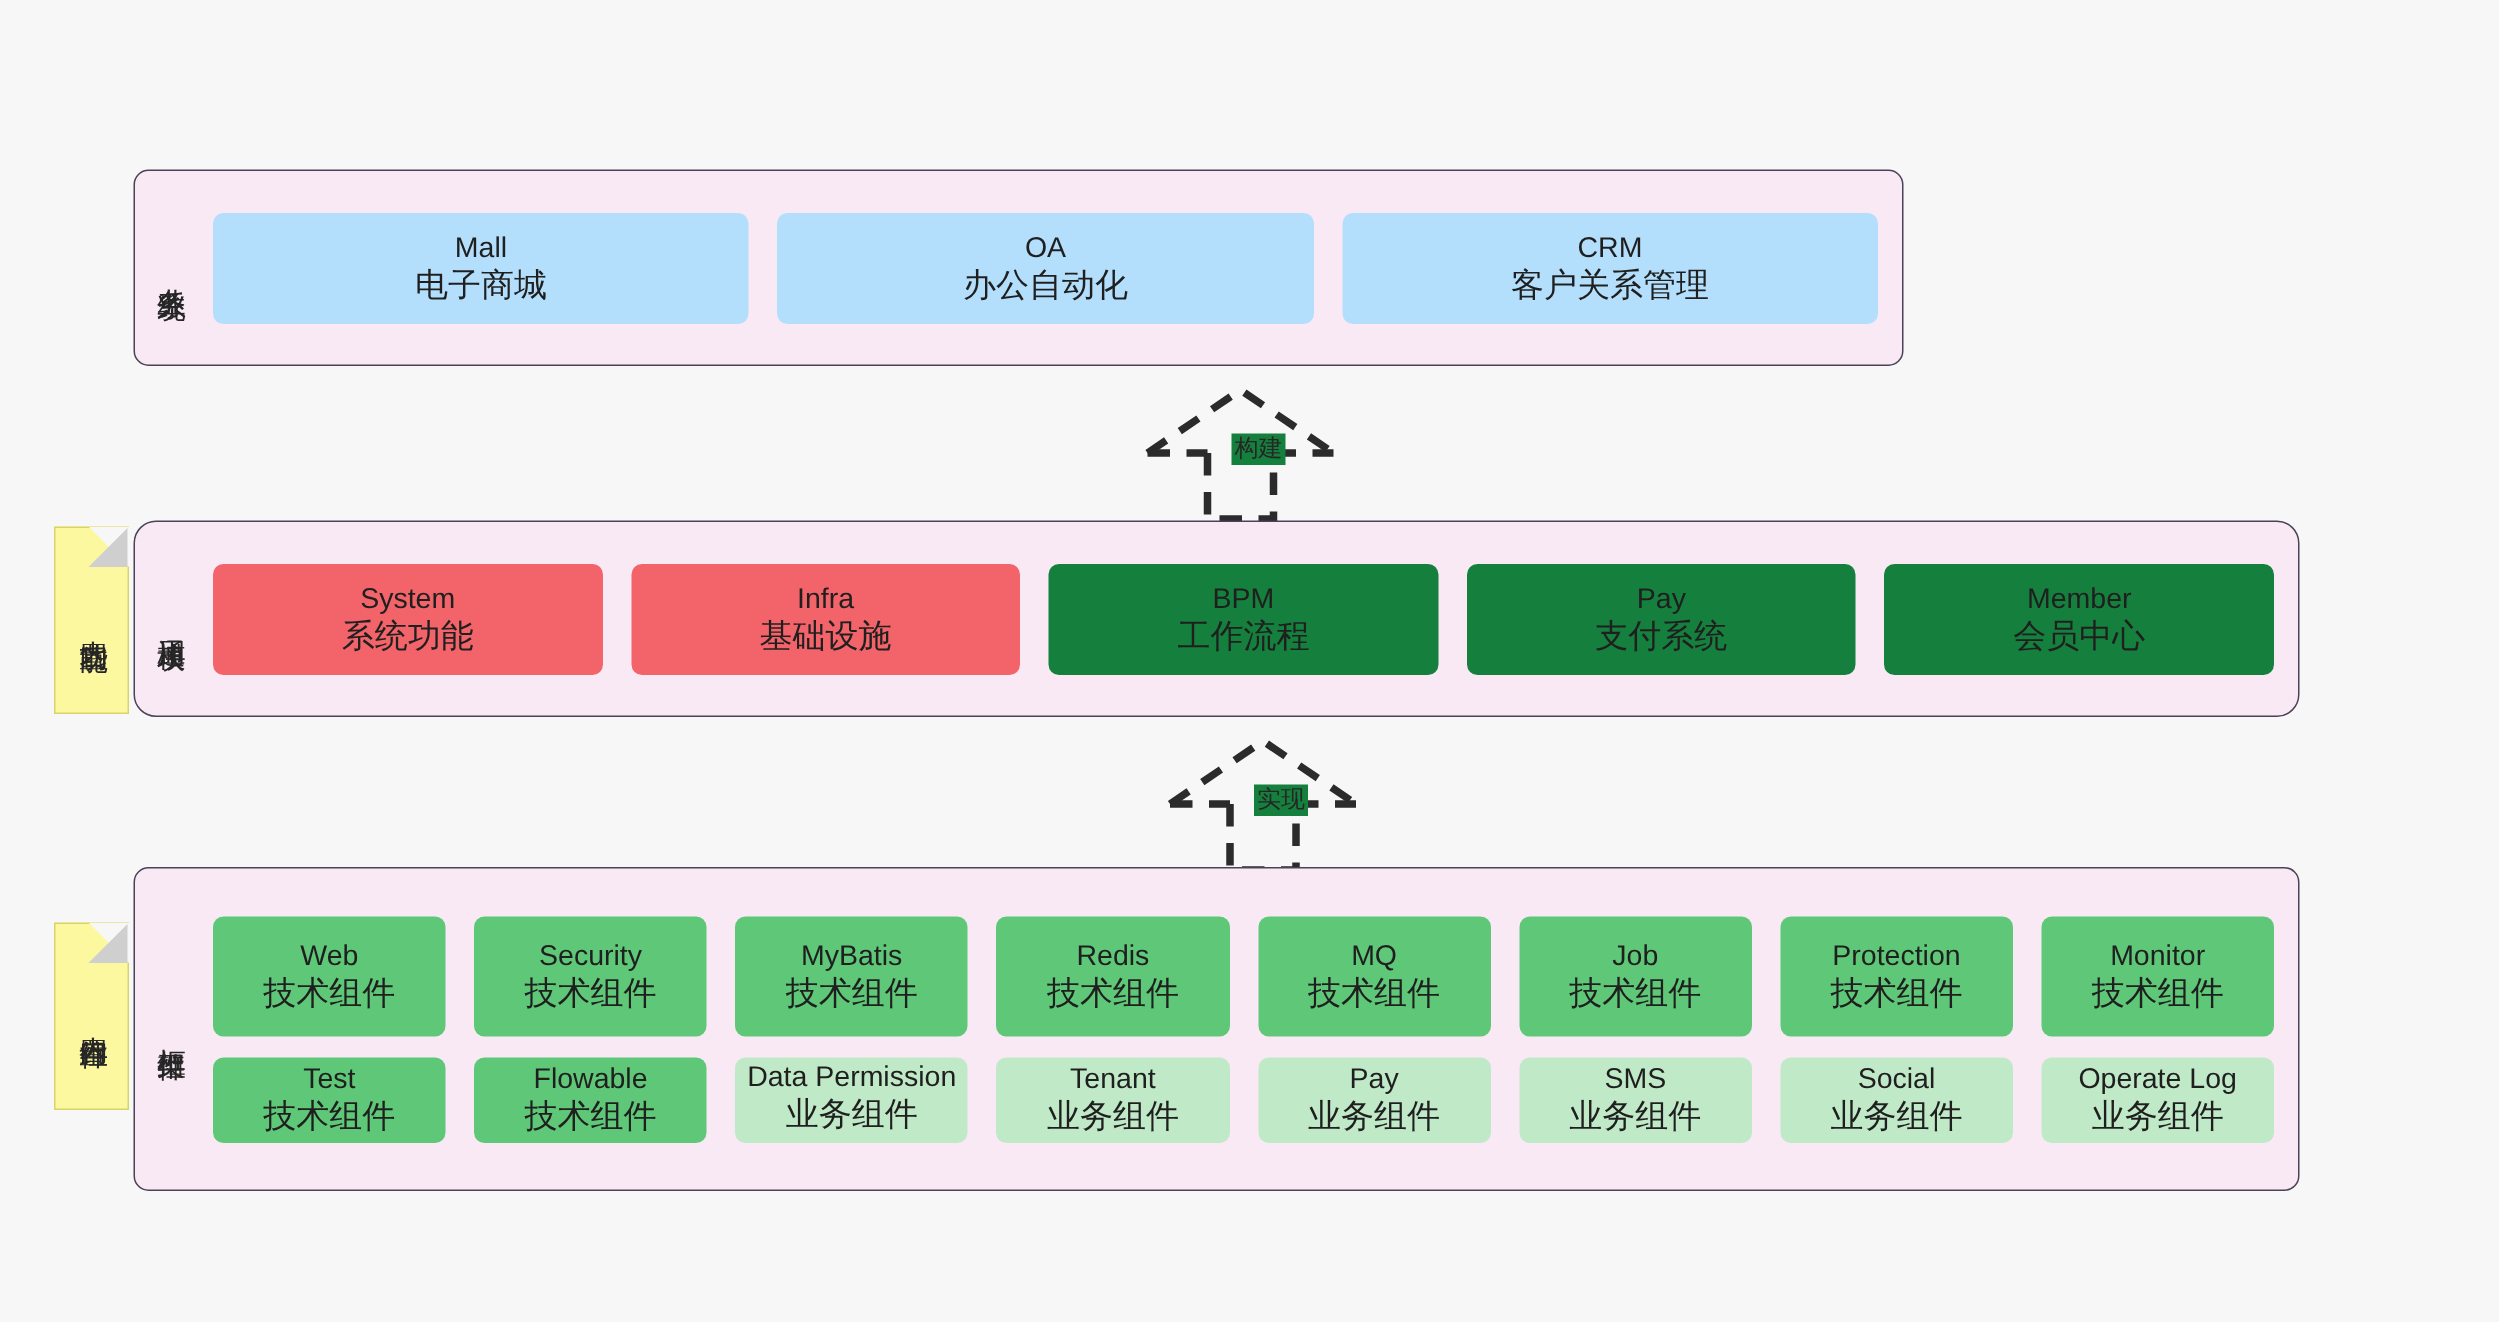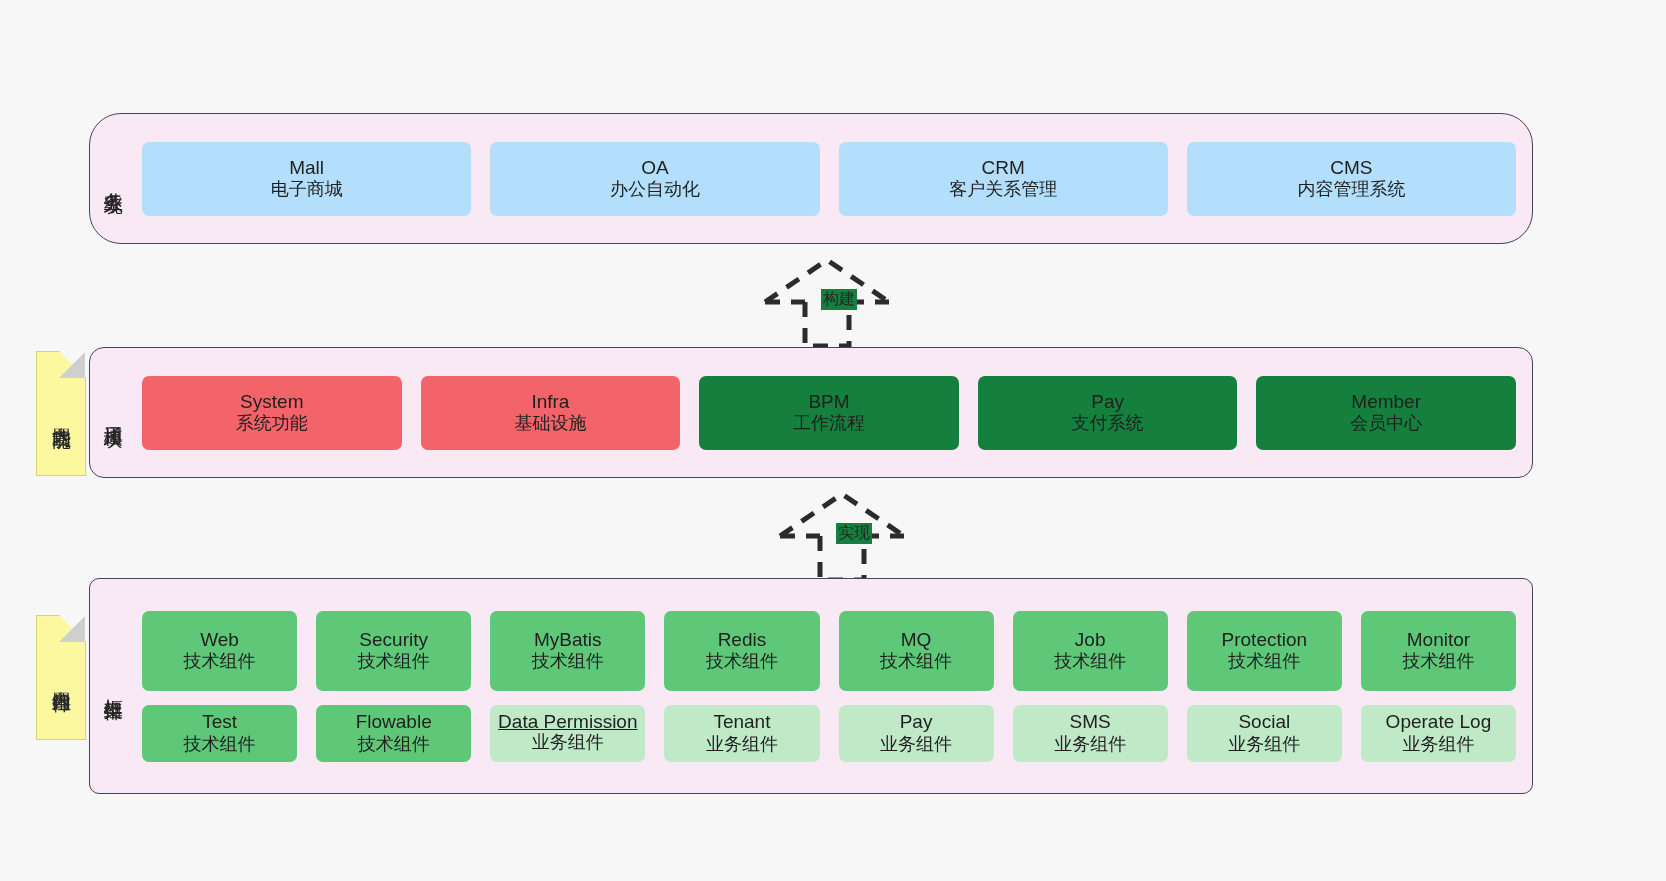--- a/index.html
+++ b/index.html
@@ -55,21 +55,21 @@
     display: flex;
     flex-direction: column;
     align-items: center;
     justify-content: center;
     text-align: center;
     line-height: 1.22;
     padding: 6px 4px;
     min-width: 0;
   }
   .cell .t1 { font-size: 19px; color: #1f1f1f; }
-  .cell .t2 { font-size: 18px; color: #1f1f1f; }
+  .cell .t2 { font-size: 22px; color: #1f1f1f; }
 
   
   .c-blue       { background: #b3dffc; }
   .c-red        { background: #f2646a; }
   .c-pink       { background: #15803d; }
   .c-green      { background: #5fc878; }
   .c-greenlight { background: #c0e9c8; }
 
   
   .note {
@@ -114,39 +114,35 @@
     background: #15803d;
     padding: 0 2px;
     white-space: nowrap;
   }
 </style>
 </head>
 <body>
 
 <div class="canvas">
 
-  <div class="layer" style="left:89px; top:113px; width:1444px; height:131px;border-radius:32px;">
+  <div class="layer" style="left:89px; top:113px; width:1180px; height:131px;">
     <div class="layer-title">业务系统</div>
     <div class="layer-body">
       <div class="row" style="height:74px;">
         <div class="cell c-blue">
           <span class="t1">Mall</span>
           <span class="t2">电子商城</span>
         </div>
         <div class="cell c-blue">
           <span class="t1">OA</span>
           <span class="t2">办公自动化</span>
         </div>
         <div class="cell c-blue">
           <span class="t1">CRM</span>
           <span class="t2">客户关系管理</span>
-        </div>
-        <div class="cell c-blue">
-          <span class="t1">CMS</span>
-          <span class="t2">内容管理系统</span>
         </div>
       </div>
     </div>
   </div>
 
   <div class="connector" style="left:755px; top:256px; width:150px; height:92px;">
     <svg width="150" height="92" viewBox="0 0 150 92">
       <path d="M10 46 L72 4 L134 46" fill="none" stroke="#2b2b2b" stroke-width="5" stroke-dasharray="15,11" stroke-linecap="butt"></path>
       <path d="M10 46 L50 46 M94 46 L134 46" fill="none" stroke="#2b2b2b" stroke-width="5" stroke-dasharray="15,11"></path>
       <path d="M50 46 L50 90 L94 90 L94 46" fill="none" stroke="#2b2b2b" stroke-width="5" stroke-dasharray="15,11"></path>
@@ -241,21 +237,21 @@
       <div class="row" style="height:57px;">
         <div class="cell c-green">
           <span class="t1">Test</span>
           <span class="t2">技术组件</span>
         </div>
         <div class="cell c-green">
           <span class="t1">Flowable</span>
           <span class="t2">技术组件</span>
         </div>
         <div class="cell c-greenlight">
-          <span class="t1" style="line-height:1.08;text-decoration:underline;">Data Permission</span>
+          <span class="t1" style="line-height:1.08;">Data Permission</span>
           <span class="t2">业务组件</span>
         </div>
         <div class="cell c-greenlight">
           <span class="t1">Tenant</span>
           <span class="t2">业务组件</span>
         </div>
         <div class="cell c-greenlight">
           <span class="t1">Pay</span>
           <span class="t2">业务组件</span>
         </div>

